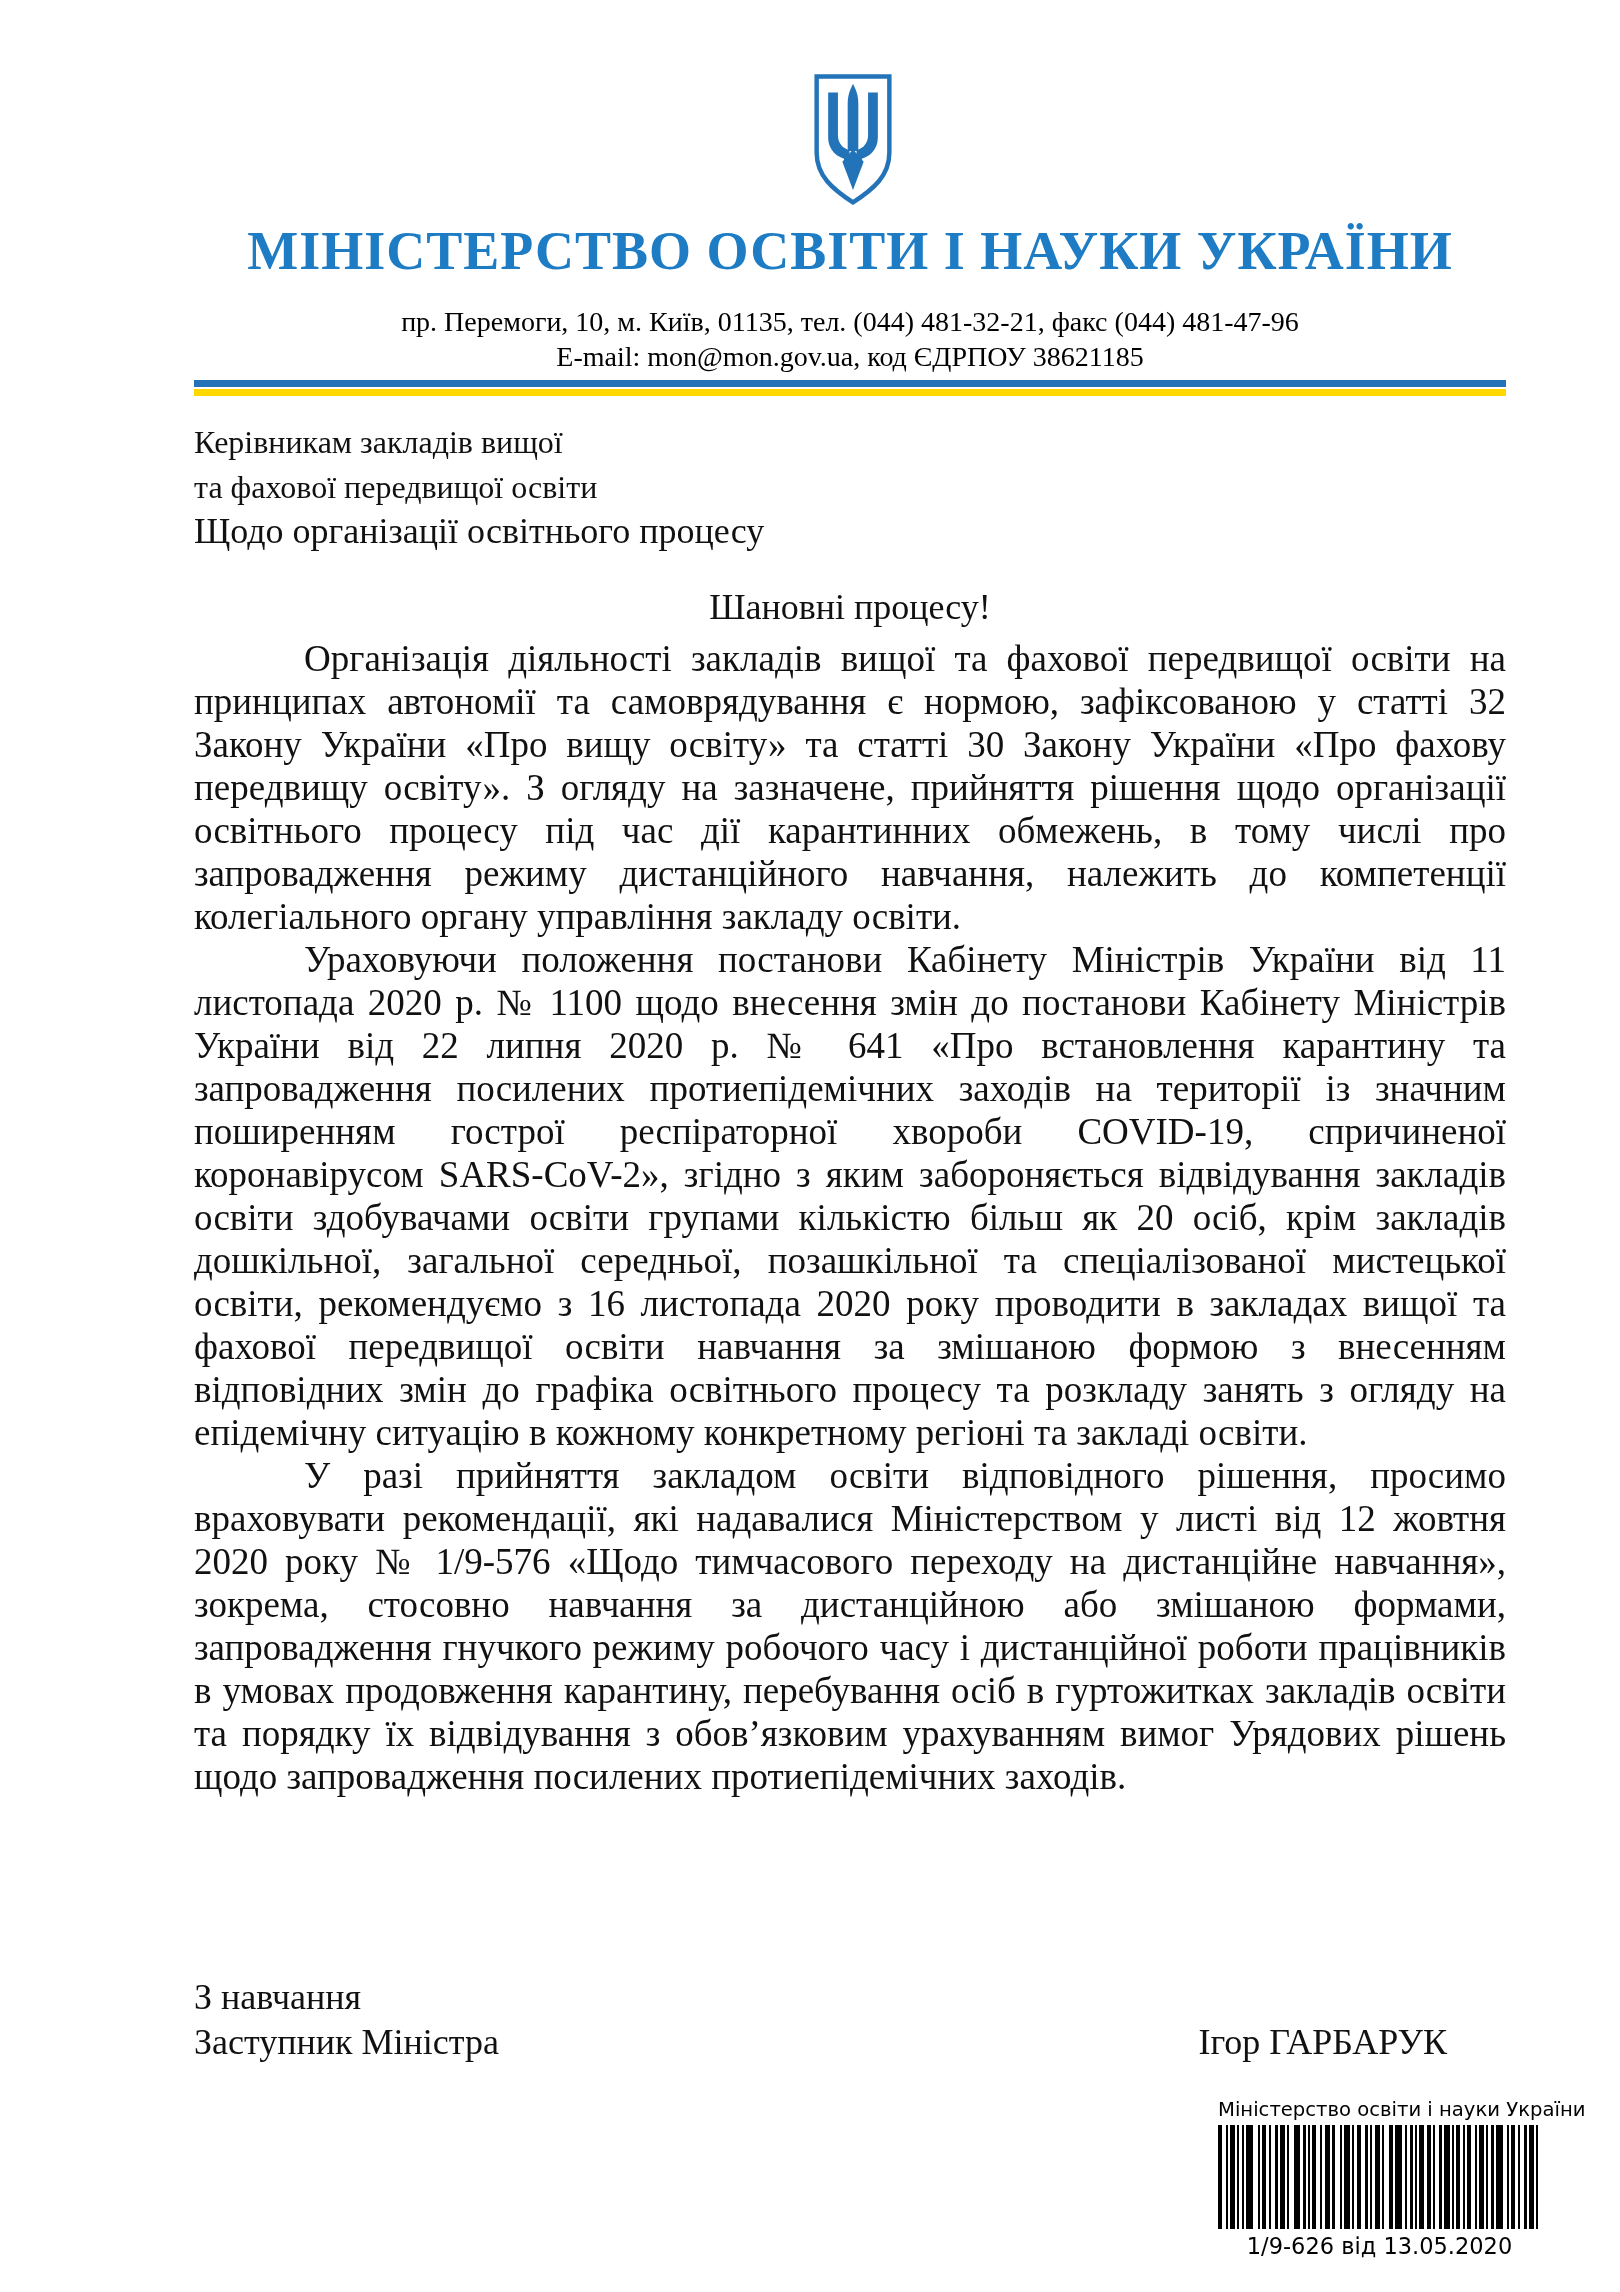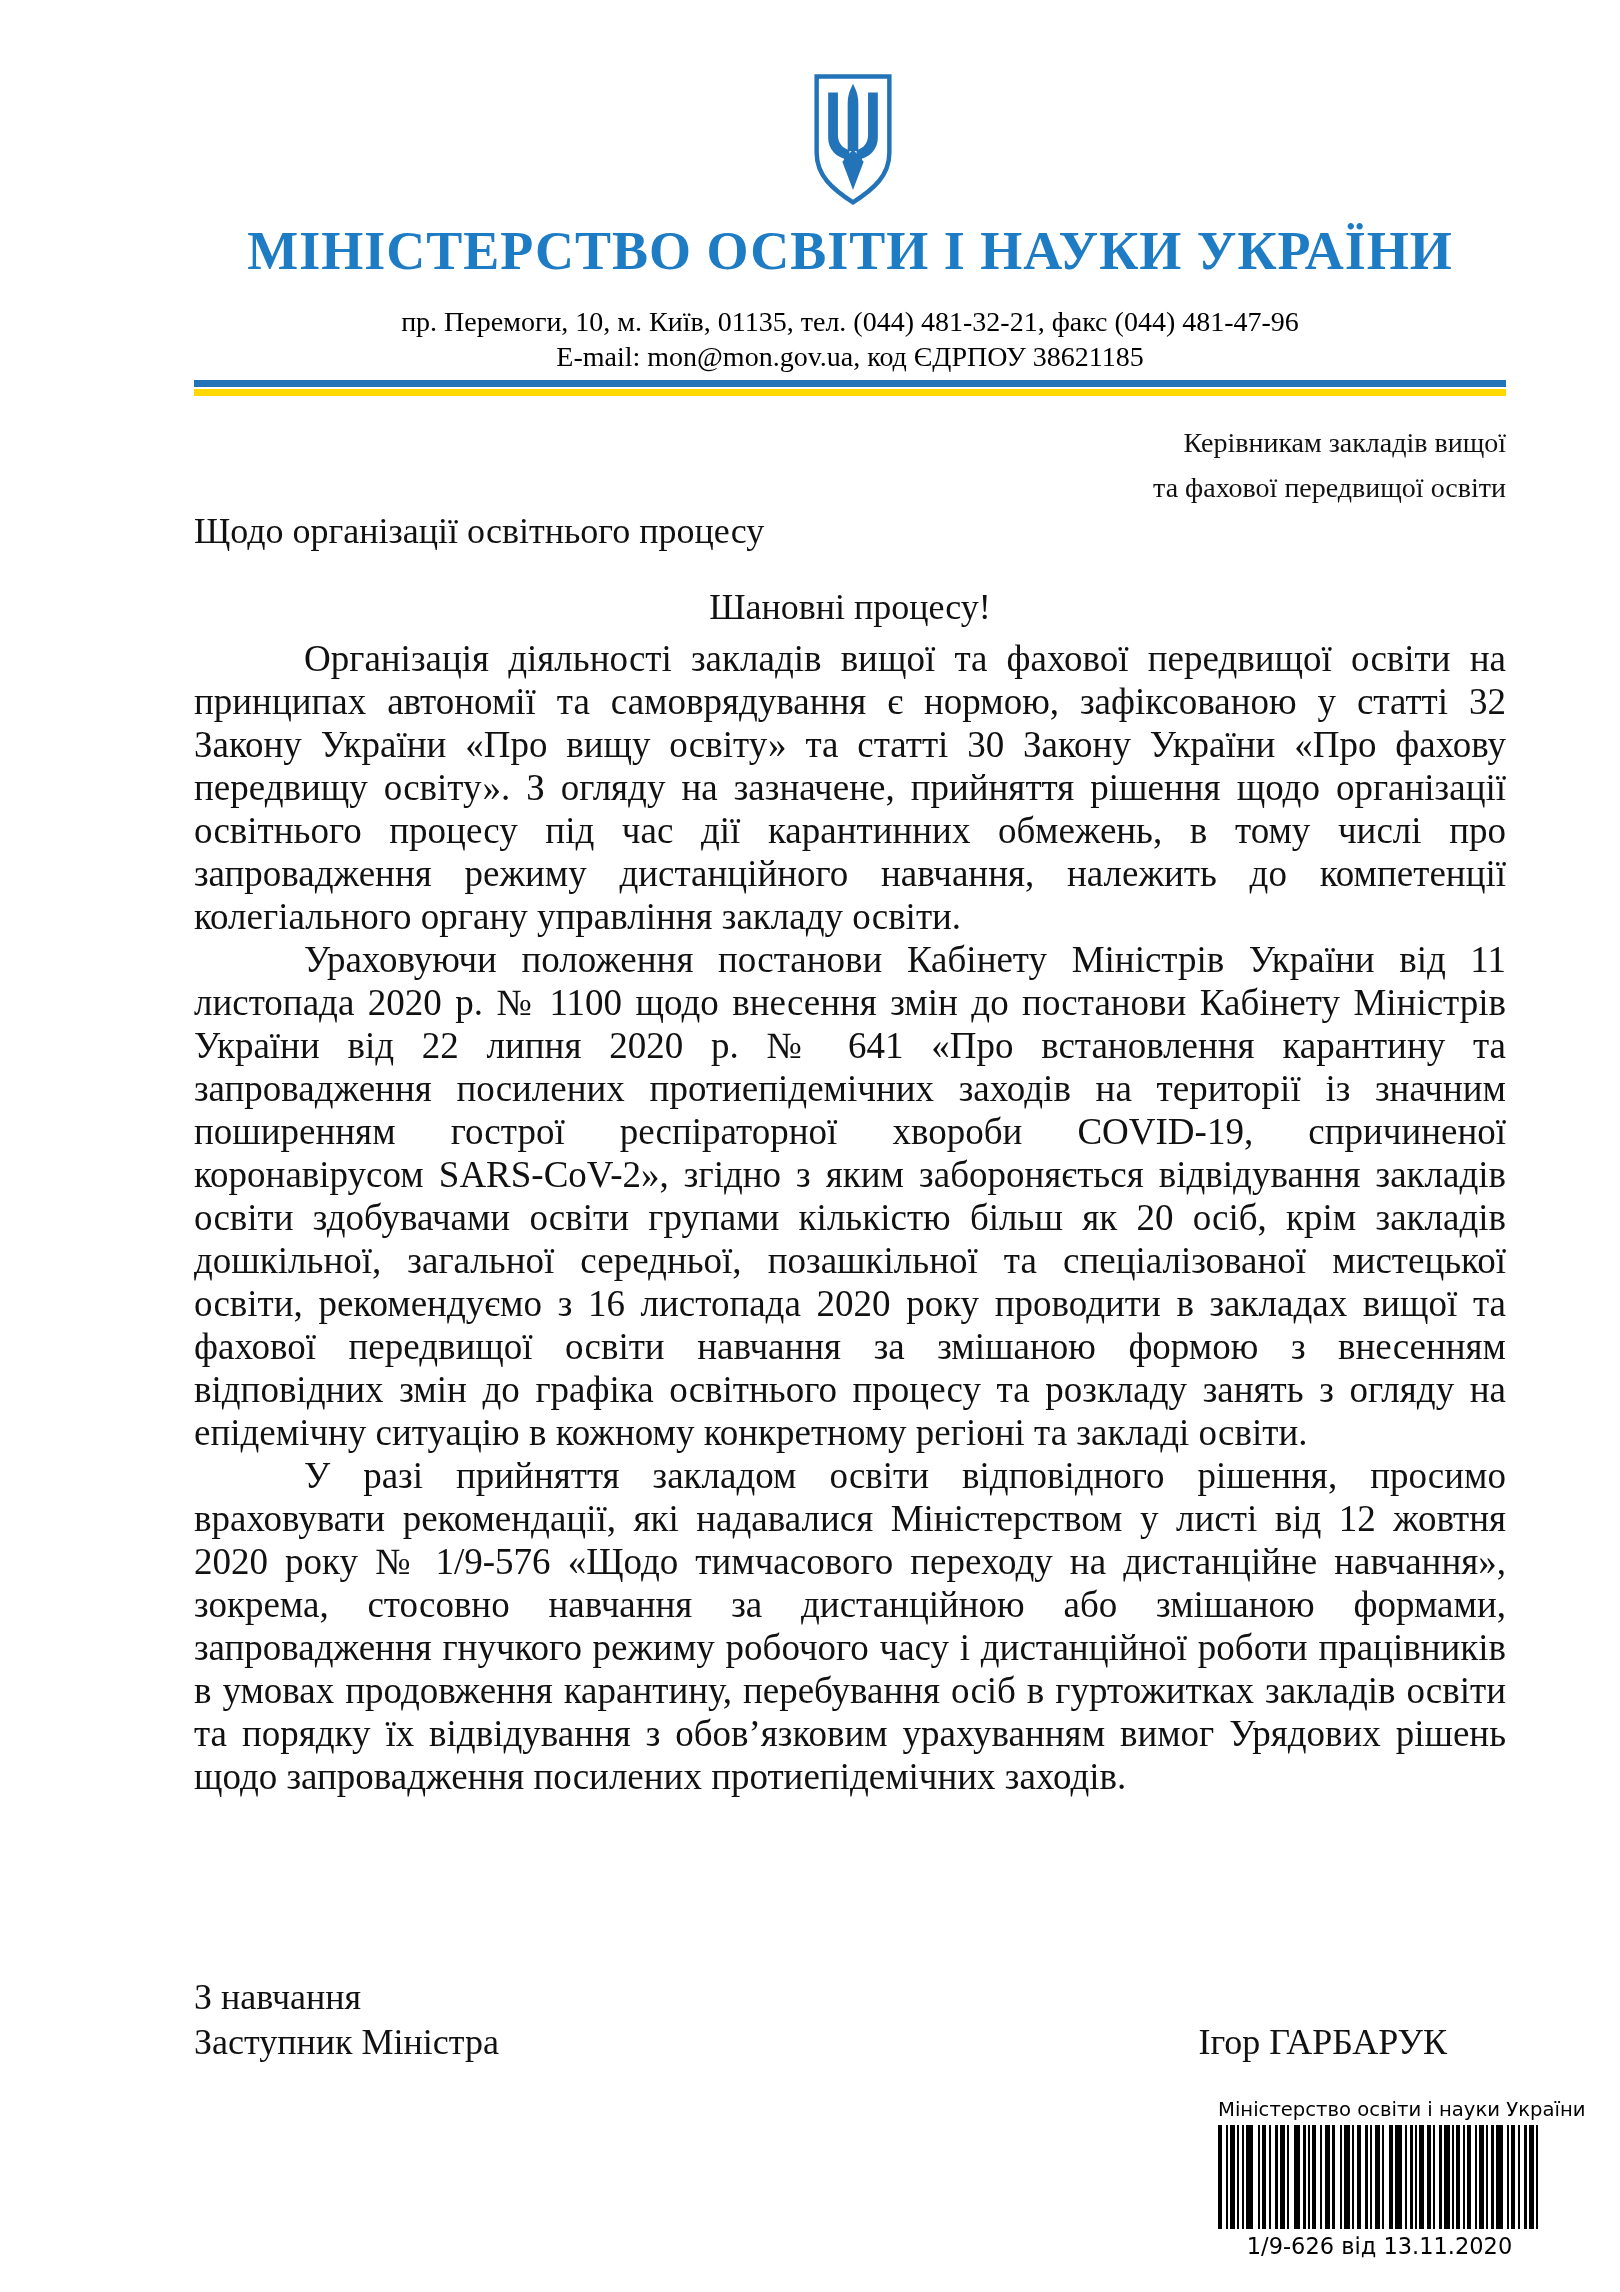--- a/index.html
+++ b/index.html
@@ -28,21 +28,21 @@
     font-family:Liberation Serif, serif;
   }
   .addr1{top:306px;}
   .addr2{top:341px;}
   .rule{position:absolute;left:194px;width:1312px;height:6.9px;}
   .rule-blue{top:380px;}
   .rule-yellow{top:389px;}
   
   .addressee{
     position:absolute;top:420px;left:194px;width:1312px;
-    text-align:right;font-size:28px;line-height:45px;
+    text-align:left;font-size:32px;line-height:45px;
   }
   .subject{
     position:absolute;top:510px;left:194px;width:882px;
     font-size:36px;
   }
   .salutation{
     position:absolute;top:586px;left:194px;width:1312px;
     text-align:center;font-size:36px;
   }
   
@@ -224,17 +224,17 @@
         <span style="width: 2.9px; background: rgb(255, 255, 255);"></span>
         <span style="width: 2px; background: rgb(0, 0, 0);"></span>
         <span style="width: 3.9px; background: rgb(255, 255, 255);"></span>
         <span style="width: 2.9px; background: rgb(0, 0, 0);"></span>
         <span style="width: 2px; background: rgb(255, 255, 255);"></span>
         <span style="width: 4.9px; background: rgb(0, 0, 0);"></span>
         <span style="width: 2px; background: rgb(255, 255, 255);"></span>
         <span style="width: 2px; background: rgb(0, 0, 0);"></span>
         <span style="width: 4.9px; background: rgb(255, 255, 255);"></span>
       </div>
-    <div class="stamp-number">1/9-626 від 13.11.2020</div>
+    <div class="stamp-number">1/9-626 від 13.05.2020</div>
   </div>
 
 </div>
 
 
 </body></html>

